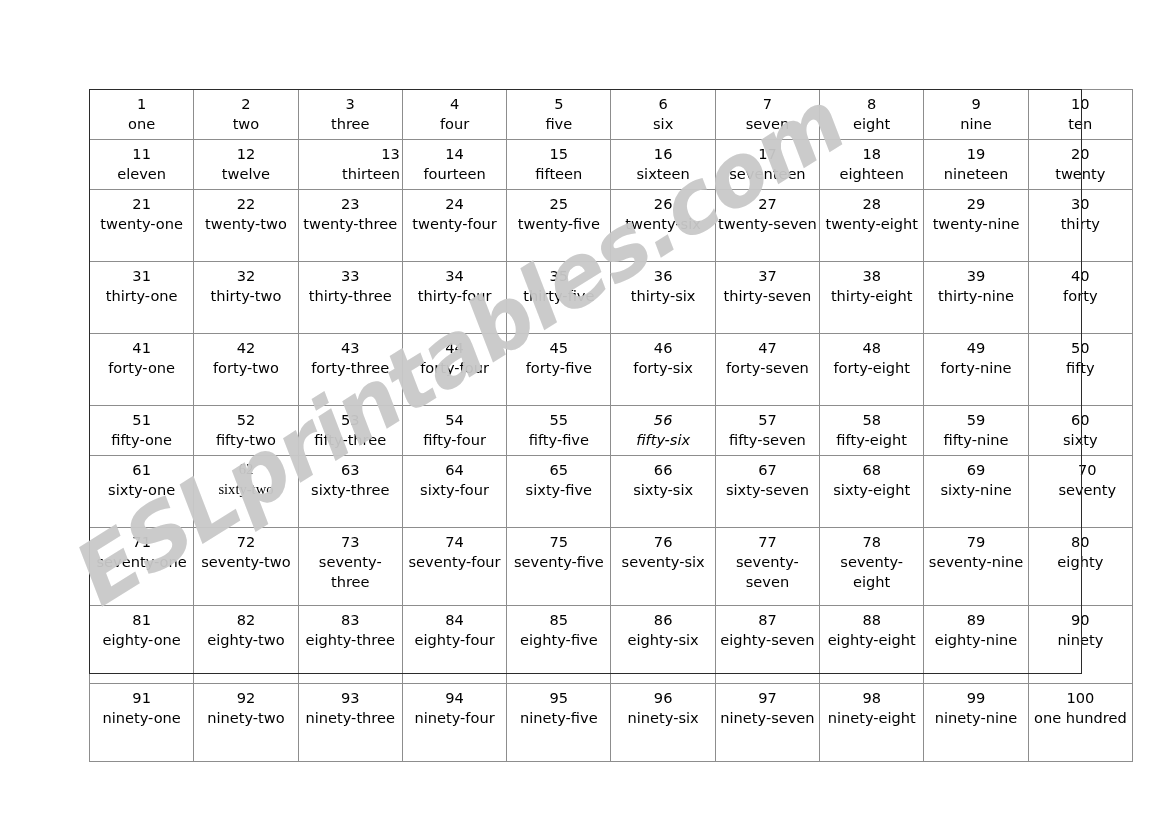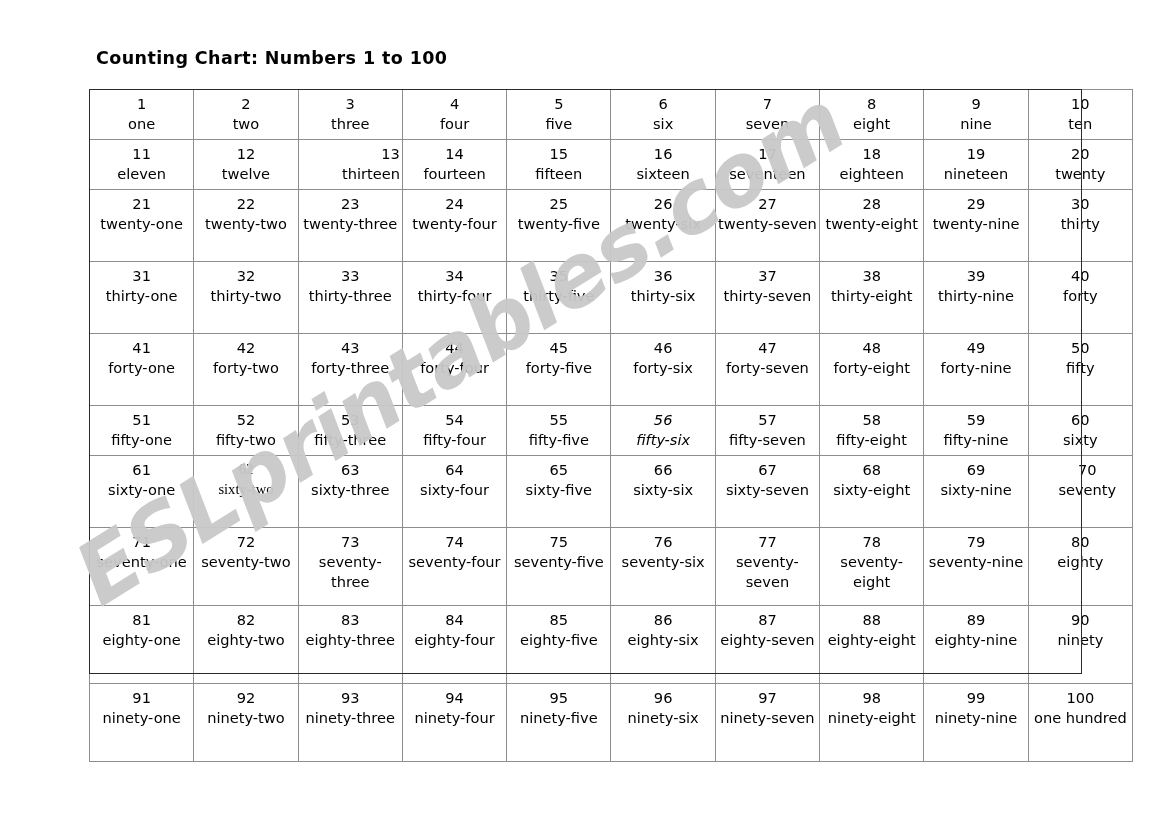--- a/index.html
+++ b/index.html
@@ -126,21 +126,20 @@
 </style>
 </head>
 <body style="background: rgb(255, 255, 255);">
 
 <div id="page">
 
   <div id="watermark-layer">
     <div id="watermark-text" style="color: rgb(201, 201, 201); transform: rotate(-32deg);">ESLprintables.com</div>
   </div>
 
-  <div id="chart-title">Counting Chart: Numbers 1 to 100</div>
 
   <div id="counting-table-wrap">
     <table class="counting-table" id="counting-table">
       <tbody id="counting-table-body">
           <tr class="short-row">
             <td style="border-color: rgb(141, 141, 141);">
               <span class="cell-number">1</span>
               <span class="cell-word">one</span>
             </td>
             <td style="border-color: rgb(141, 141, 141);">

